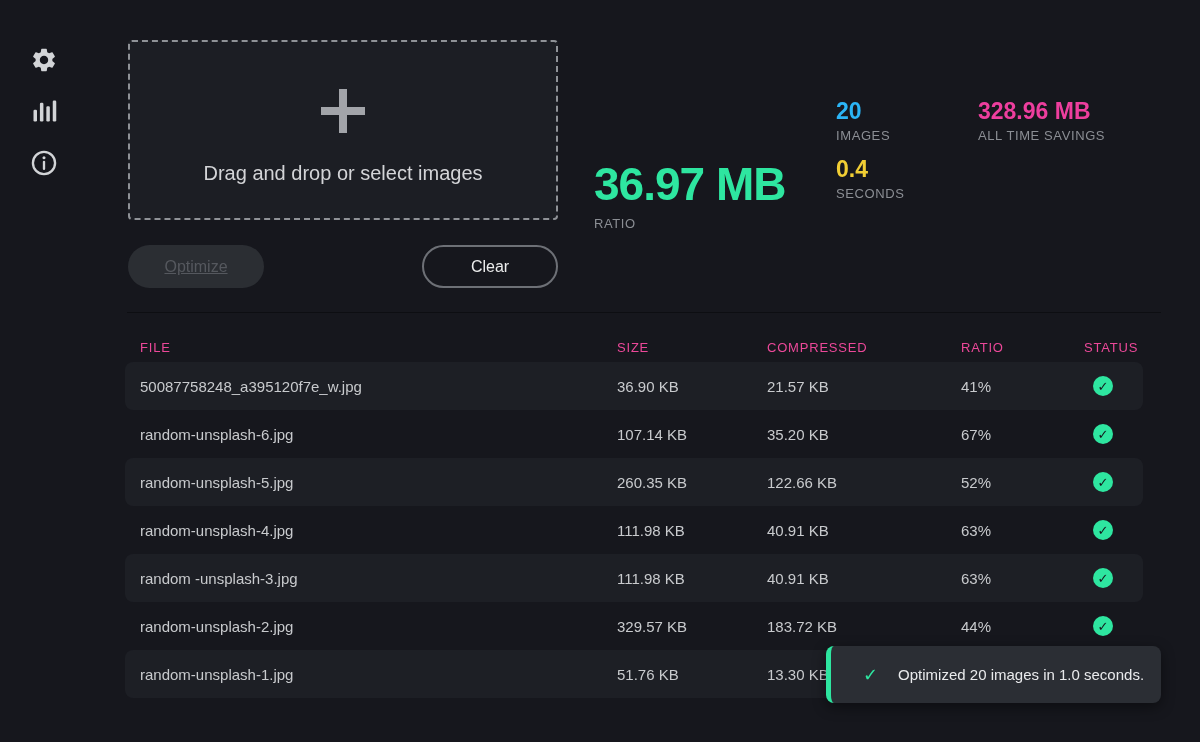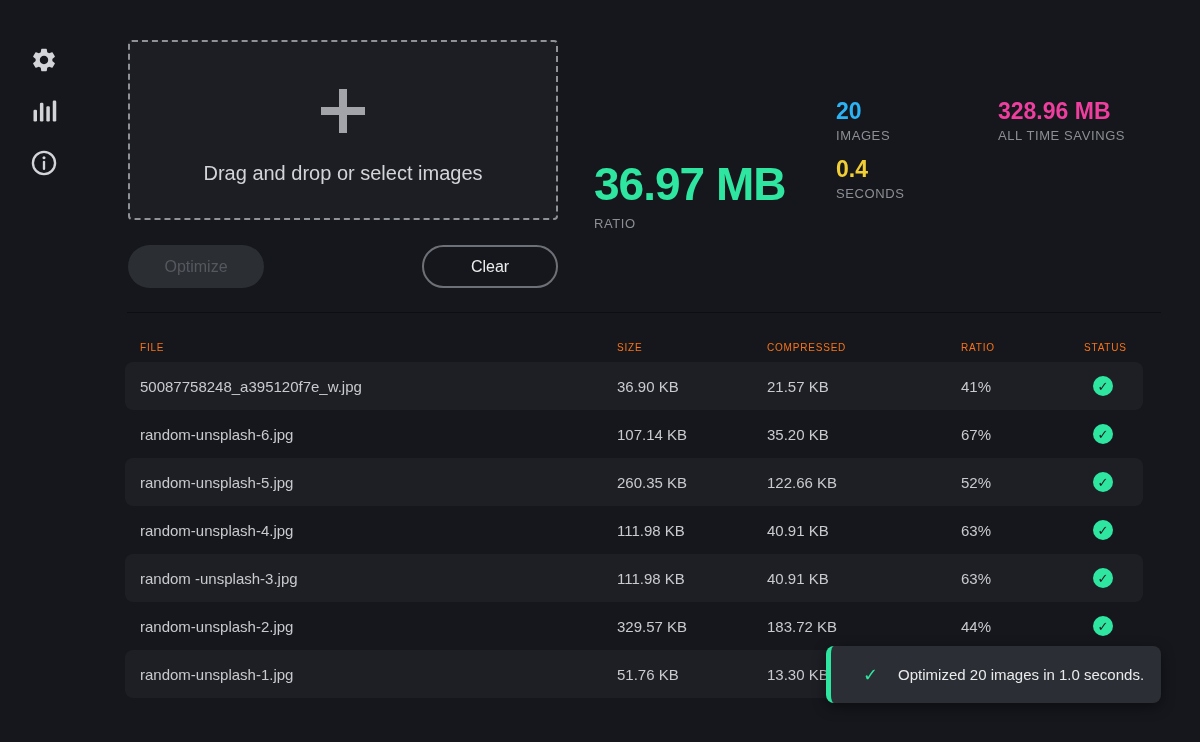--- a/index.html
+++ b/index.html
@@ -36,48 +36,48 @@
   
   .stat { position:absolute; }
   .stat .value { font-weight:bold; line-height:1.1; }
   .stat .label { color:#8b8e94; font-size:13px; letter-spacing:0.6px; margin-top:4px; }
   #stat-saved { left:594px; top:134px;margin-top:25px; }
   #stat-saved .value { font-size:46px; color:#2ee6a0; letter-spacing:-1px; }
   #stat-saved .label { margin-top:6px; }
   .stat.small .value { font-size:23px; }
   #stat-images  { left:836px; top:99px; }  #stat-images .value  { color:#2bb4f5; }
   #stat-seconds { left:836px; top:157px; } #stat-seconds .value { color:#f1ce34; }
-  #stat-atsave  { left:998px; top:99px; }  #stat-atsave .value  { color:#ee3e9e; }
+  #stat-atsave  { left:978px; top:99px; }  #stat-atsave .value  { color:#ee3e9e; }
   #stat-atimg   { left:978px; top:157px; } #stat-atimg .value   { color:#a355f1; }
 
   
   .btn {
     position:absolute; height:43px; border-radius:22px; font-size:16px;
     display:flex; align-items:center; justify-content:center;
     font-family:inherit; cursor:pointer;
   }
   #btn-optimize {
     left:128px; top:245px; width:136px;
-    background:#2b2e33; color:#55585e; border:none;
+    background:#2b2e33; color:#55585e; border:none;text-decoration:underline;
   }
   #btn-clear {
     left:422px; top:245px; width:136px;
     background:transparent; color:#eceded; border:2px solid #6d7076;
   }
 
   .divider { position:absolute; left:127px; top:312px; width:1034px; height:1px; background:#0d0e12; }
 
   
   .table { position:absolute; left:125px; top:332px; width:1018px; }
   .trow {
     display:grid; grid-template-columns:492px 150px 194px 123px 59px;
     align-items:center; height:48px; border-radius:8px; font-size:15px;
   }
   .trow > div:first-child { padding-left:15px; }
-  .thead { height:30px; color:#f97316; font-size:10px; letter-spacing:0.8px; }
+  .thead { height:30px; color:#ec4899; font-size:13px; letter-spacing:0.8px; }
   .trow.stripe { background:#1d1f25; }
   .cell-file { overflow:hidden; white-space:nowrap; }
   .check {
     width:20px; height:20px; border-radius:50%; background:#2ee6a0;
     display:inline-flex; align-items:center; justify-content:center;
     color:#15171b; font-size:13px; font-weight:bold; margin-left:9px;
   }
 
   
   .toast {

